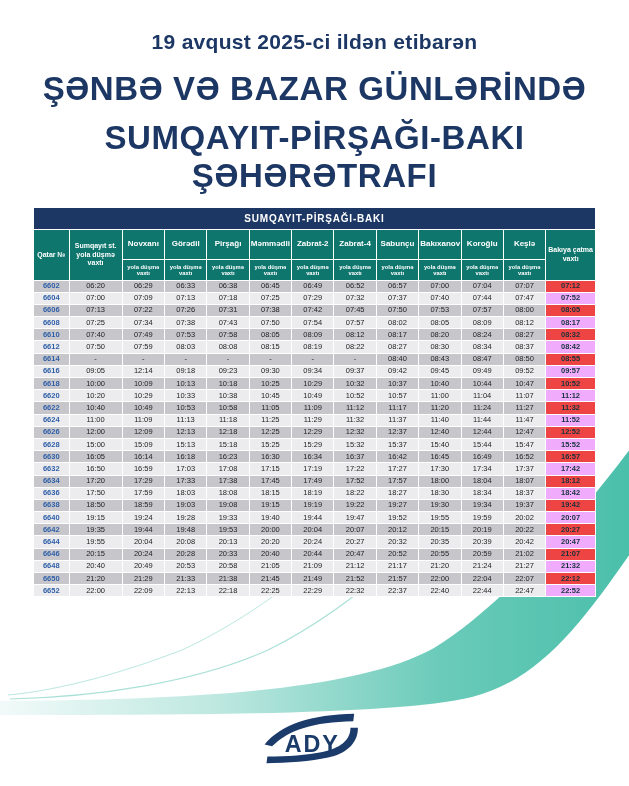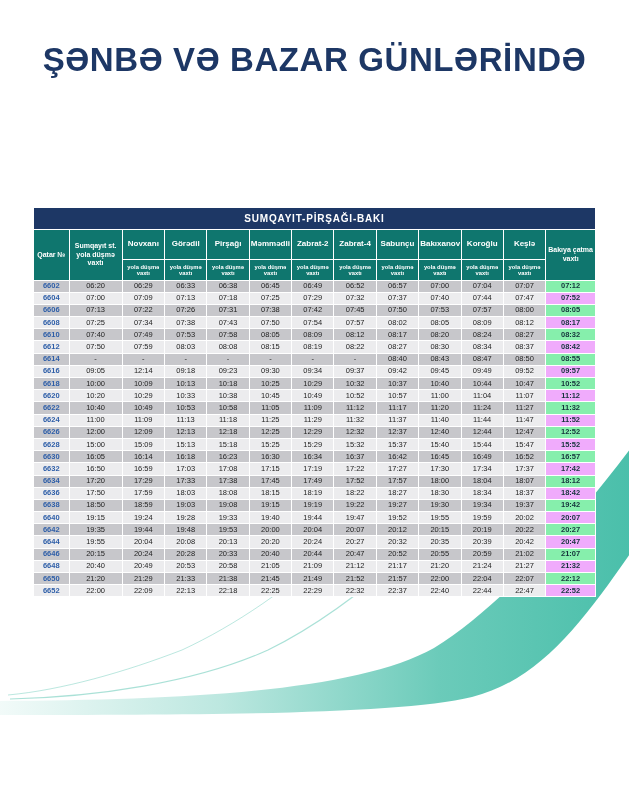--- a/index.html
+++ b/index.html
@@ -28,21 +28,21 @@
   }
   thead th{background:#0f766e;color:#ffffff;}
   .fix-th{font-size:7px;font-weight:bold;padding:3px 2px;line-height:8.5px;}
   .station{font-size:8px;font-weight:bold;padding:10px 1px;line-height:8.5px;}
   .sub{font-size:5.8px;font-weight:bold;padding:4px 0;line-height:6px;}
 
   tbody td{font-size:7.5px;line-height:8px;padding:1.6px 0;color:#232323;}
   tr.odd td{background:#c7c7cb;}
   tr.even td{background:#ececee;}
   tbody td.train{font-weight:bold;color:#2e5ea8;}
-  tr.odd td.arrive{background:#86efac;}
+  tr.odd td.arrive{background:#ef4444;}
   tr.even td.arrive{background:#f0abfc;}
   tbody td.arrive{font-weight:bold;color:#14333b;}
 
   
   .footer{position:absolute;left:0;top:702px;width:629px;text-align:center;}
 </style>
 </head>
 <body>
 
 <svg class="swoosh" viewBox="0 0 629 786" xmlns="http://www.w3.org/2000/svg" aria-hidden="true">
@@ -55,21 +55,23 @@
     </linearGradient>
   </defs>
   <path d="M 655 415 C 598 495, 512 600, 434 648 C 356 692, 180 700, 0 701 L 0 715 C 220 715, 400 714, 472 697 C 548 678, 592 608, 648 528 L 706 452 Z" fill="url(#bandGrad)"></path>
   <path d="M 560 380 C 470 510, 350 610, 268 650 C 195 683, 95 697, 10 699" fill="none" stroke="#56c3af" stroke-opacity="0.5" stroke-width="1.1"></path>
   <path d="M 470 380 C 400 500, 290 600, 182 650 C 125 672, 62 690, 8 695" fill="none" stroke="#56c3af" stroke-opacity="0.4" stroke-width="1"></path>
 </svg>
 
 <div class="content">
 
   <div class="titles">
+    <div class="t-line1">19 avqust 2025-ci ildən etibarən</div>
     <div class="t-line">ŞƏNBƏ VƏ BAZAR GÜNLƏRİNDƏ</div>
+    <div class="t-line">SUMQAYIT-PİRŞAĞI-BAKI ŞƏHƏRƏTRAFI</div>
   </div>
 
   <div class="table-wrap">
     <table>
       <colgroup>
         <col class="c-train">
           <col class="c-depart">
         <col class="c-st">
           <col class="c-st">
           <col class="c-st">
@@ -502,14 +504,21 @@
             <td>22:37</td>
             <td>22:40</td>
             <td>22:44</td>
             <td>22:47</td>
             <td class="arrive">22:52</td>
           </tr>
         </tbody>
     </table>
   </div>
 
+  <div class="footer">
+    <svg width="112" height="70" viewBox="0 0 120 72" xmlns="http://www.w3.org/2000/svg">
+      <path d="M 6 44 C 24 22 56 12 102 11 L 101 19 C 58 20 32 28 14 46 Z" fill="#1b3b6b"></path>
+      <path d="M 106 26 C 106 44 92 54 74 58 C 56 62 30 64 8 64 L 9 57 C 30 57 52 55 68 52 C 86 48 98 40 98 26 Z" fill="#1b3b6b"></path>
+      <text x="57" y="52" text-anchor="middle" font-family="Liberation Sans, sans-serif" font-size="25" font-weight="bold" letter-spacing="2" fill="#1b3b6b">ADY</text>
+    </svg>
+  </div>
 
 </div>
 
 </body></html>

